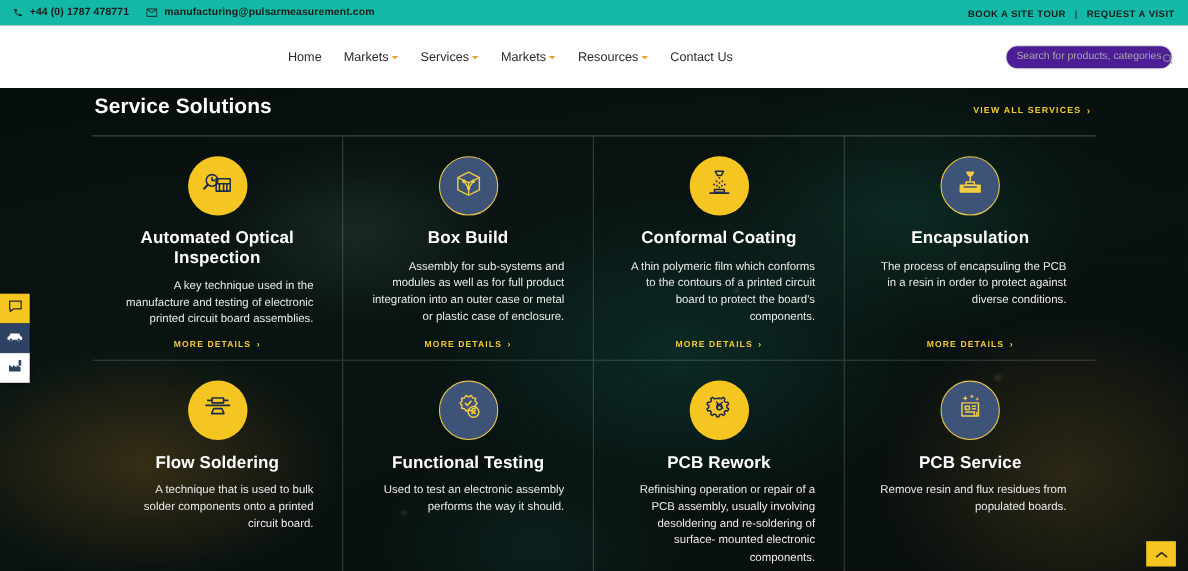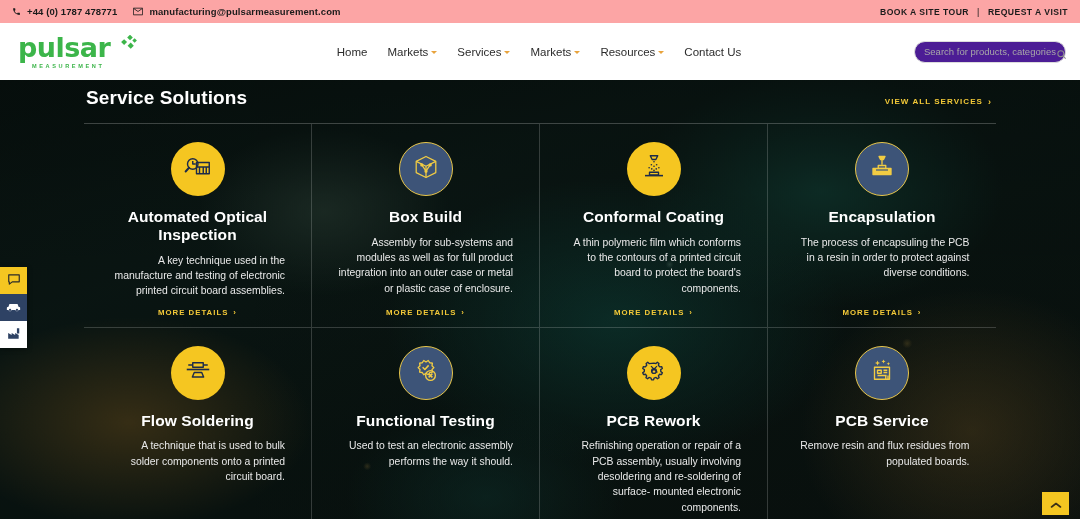--- a/index.html
+++ b/index.html
@@ -6,21 +6,21 @@
   html, body {
     width: 1080px; height: 519px;
     overflow: hidden;
     font-family: "Liberation Sans", sans-serif;
     background: #0a0f0c;
   }
 
   
   .topbar {
     height: 23px;
-    background: #fca5a5;
+    background: #14b8a6;
     display: flex;
     align-items: center;
     padding: 0 12px;
     font-size: 9.5px;
     font-weight: bold;
     color: #1b1b1b;
     letter-spacing: .1px;
   }
   .topbar .contact { display: flex; align-items: center; gap: 6px; margin-right: 16px; }
   .topbar .contact .ic { display: inline-flex; align-items: center; }
@@ -227,36 +227,20 @@
   <div class="spacer"></div>
   <div class="right">
     <span data-bind="topbar.book_tour">BOOK A SITE TOUR</span>
     <span class="sep" data-bind="topbar.separator">|</span>
     <span data-bind="topbar.request_visit">REQUEST A VISIT</span>
   </div>
 </div>
 
 <div class="header">
 
-  <div class="logo">
-    <div class="logo-row">
-      <span class="logo-word" data-bind="header.logo_word">pulsar</span>
-      <span class="logo-dots">
-        <svg width="24" height="18" viewBox="0 0 24 18">
-          <g fill="#3cb54a">
-            <rect x="15" y="0.5" width="4" height="4" transform="rotate(45 17 2.5)"></rect>
-            <rect x="20" y="4" width="3.2" height="3.2" transform="rotate(45 21.6 5.6)"></rect>
-            <rect x="9" y="5" width="4.2" height="4.2" transform="rotate(45 11.1 7.1)"></rect>
-            <rect x="15.5" y="8.5" width="4.4" height="4.4" transform="rotate(45 17.7 10.7)"></rect>
-          </g>
-        </svg>
-      </span>
-    </div>
-    <span class="logo-sub" data-bind="header.logo_sub">MEASUREMENT</span>
-  </div>
 
   <div class="nav">
     <div class="nav-item">
       <span data-bind="header.nav.0.label">Home</span>
     </div>
     <div class="nav-item">
       <span data-bind="header.nav.1.label">Markets</span>
       <i class="caret"></i>
     </div>
     <div class="nav-item">

